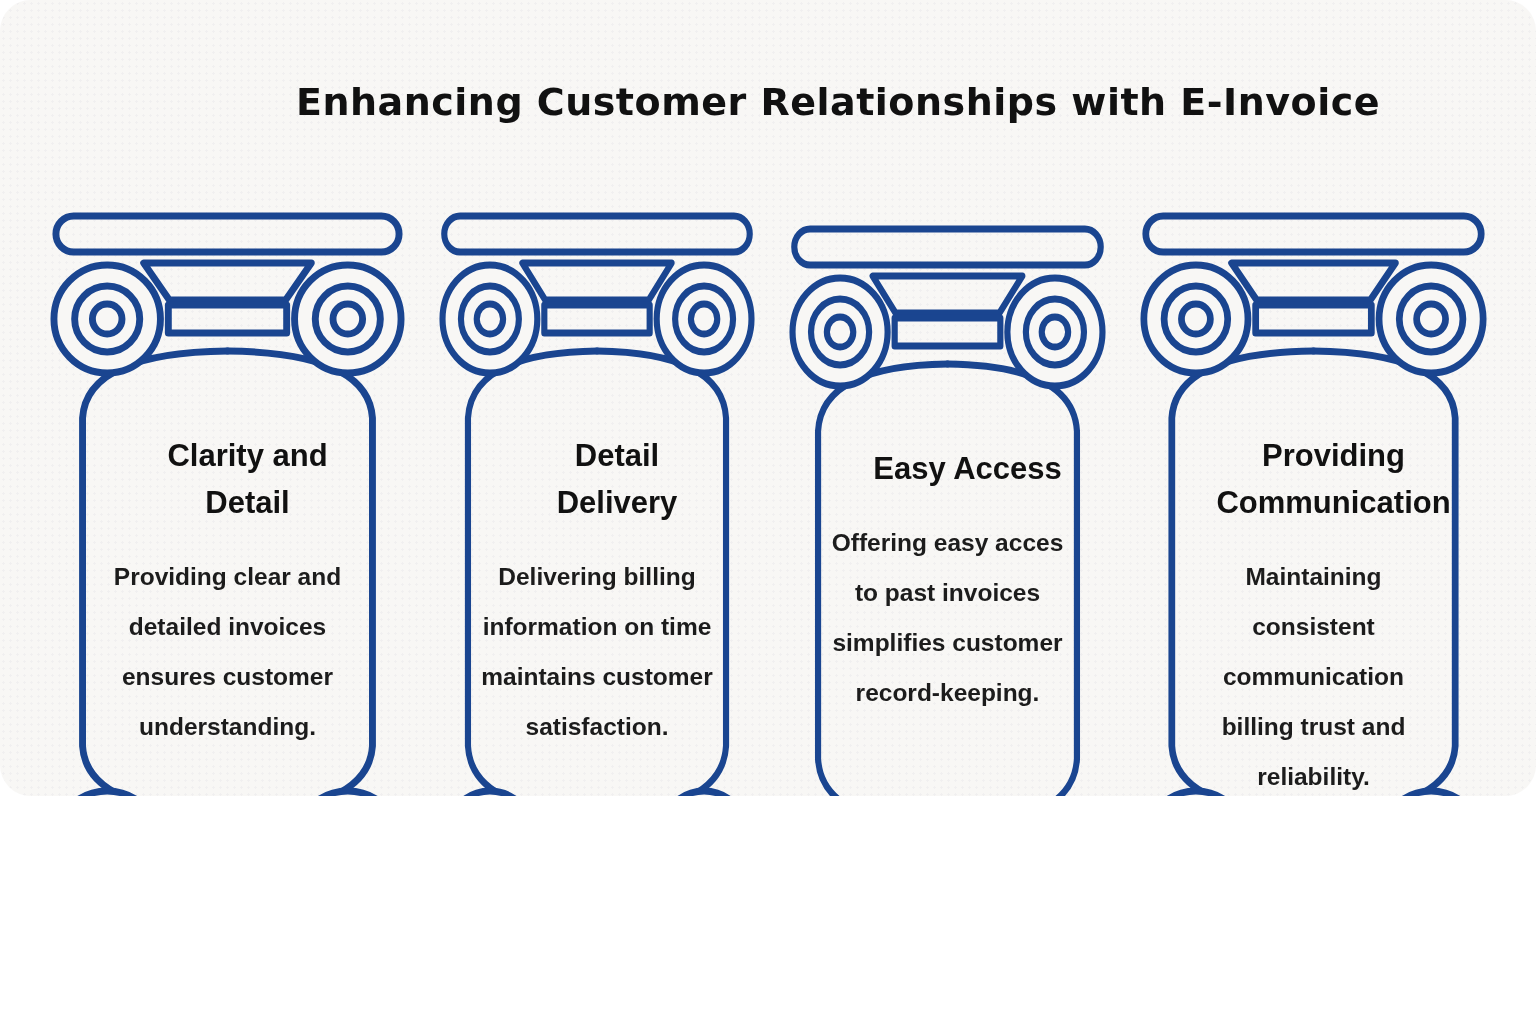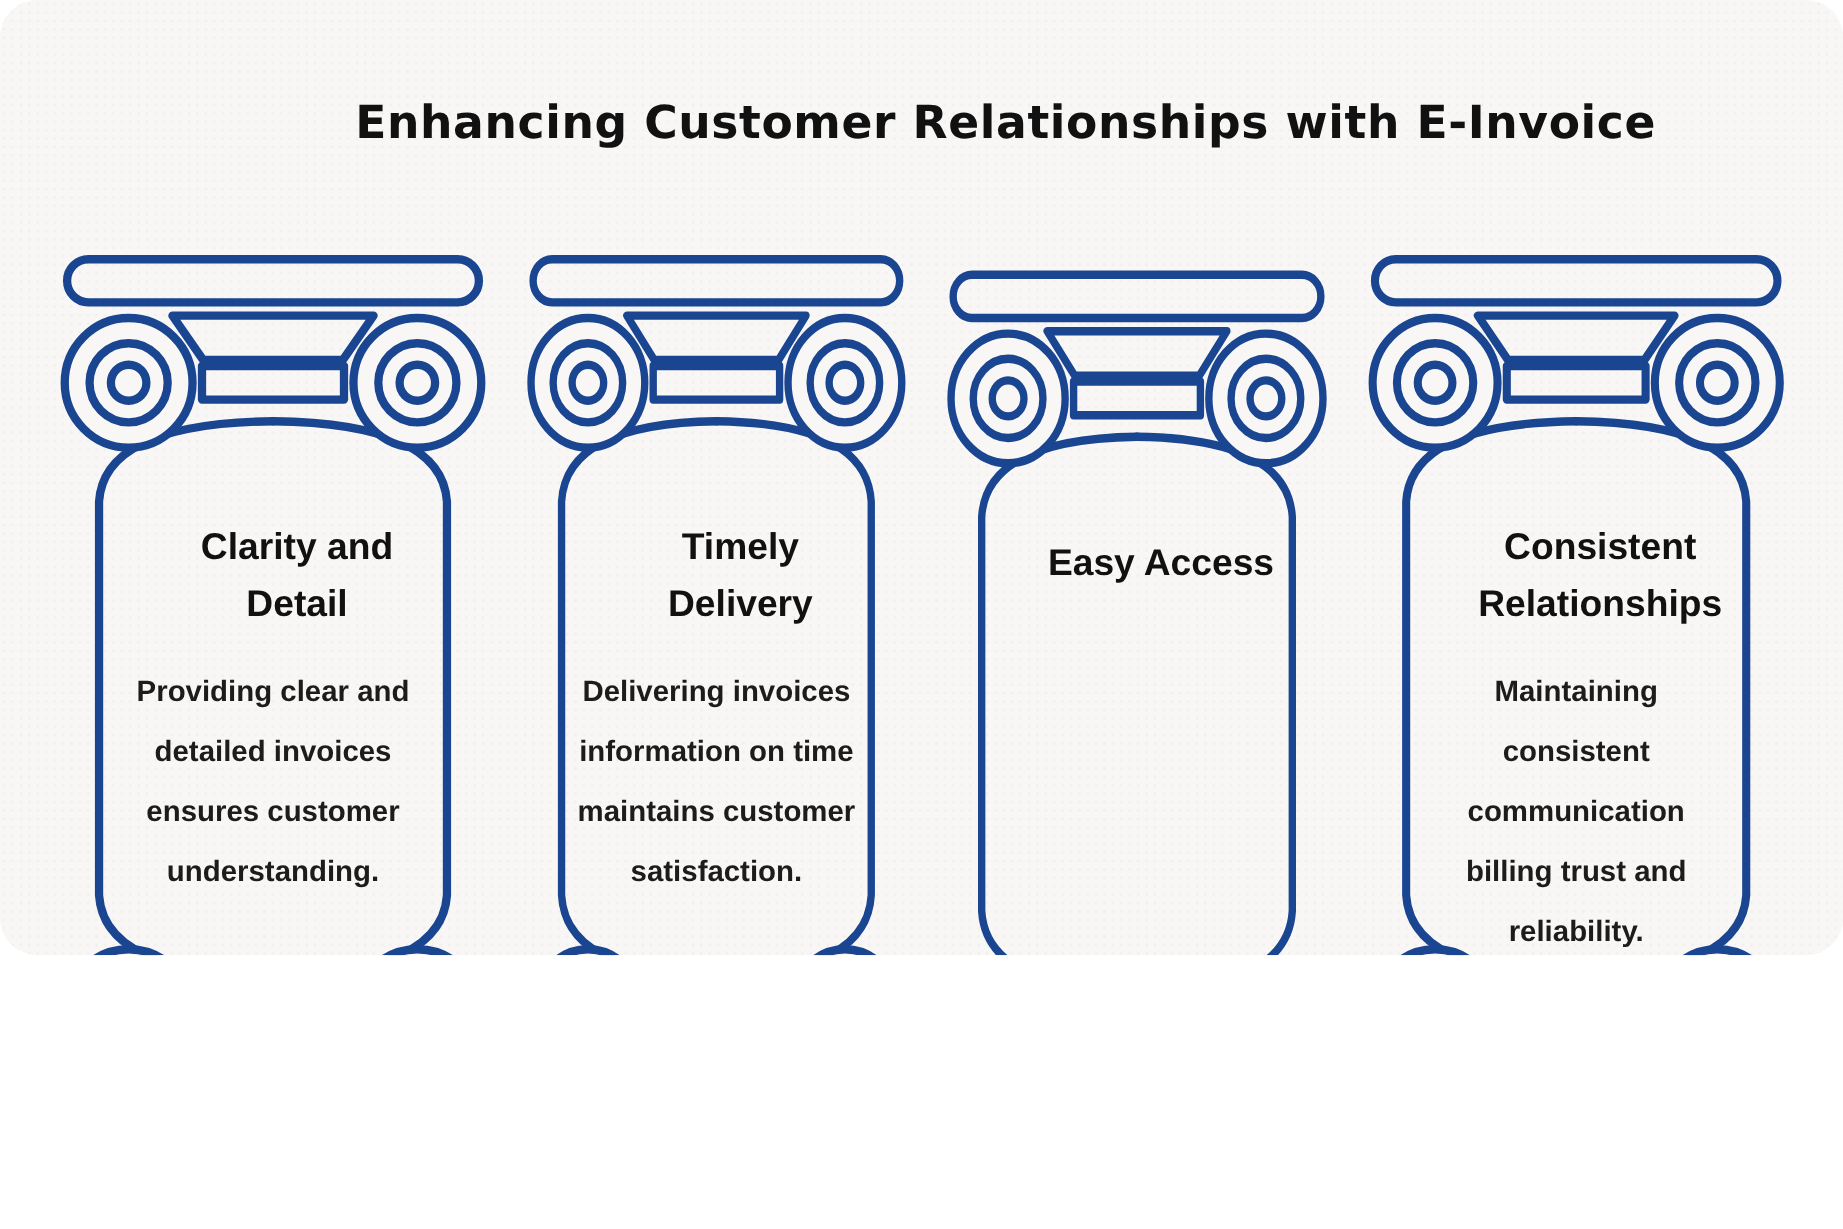--- a/index.html
+++ b/index.html
@@ -155,22 +155,22 @@
           <rect class="ln" x="120" y="619" width="120" height="28"></rect>
           <circle class="ln mask" cx="58" cy="633" r="54"></circle>
           <circle class="ln" cx="58" cy="633" r="33"></circle>
           <circle class="ln" cx="58" cy="633" r="15"></circle>
           <circle class="ln mask" cx="302" cy="633" r="54"></circle>
           <circle class="ln" cx="302" cy="633" r="33"></circle>
           <circle class="ln" cx="302" cy="633" r="15"></circle>
         </g>
       </svg>
       <div class="pillar-content">
-        <h2 class="pillar-title">Timely Delivery</h2>
-        <p class="pillar-desc">Delivering invoices information on time maintains customer satisfaction.</p>
+        <h2 class="pillar-title">Detail Delivery</h2>
+        <p class="pillar-desc">Delivering billing information on time maintains customer satisfaction.</p>
       </div>
     </section>
 
     <section class="pillar">
       <svg class="pillar-art" viewBox="0 0 360 740" preserveAspectRatio="none" aria-hidden="true">
         <g>
           <rect class="ln" x="6" y="4" width="348" height="36" rx="18"></rect>
         </g>
         <g>
           <rect class="ln" x="6" y="700" width="348" height="36" rx="18"></rect>
@@ -195,56 +195,57 @@
           <circle class="ln mask" cx="58" cy="633" r="54"></circle>
           <circle class="ln" cx="58" cy="633" r="33"></circle>
           <circle class="ln" cx="58" cy="633" r="15"></circle>
           <circle class="ln mask" cx="302" cy="633" r="54"></circle>
           <circle class="ln" cx="302" cy="633" r="33"></circle>
           <circle class="ln" cx="302" cy="633" r="15"></circle>
         </g>
       </svg>
       <div class="pillar-content">
         <h2 class="pillar-title">Easy Access</h2>
-      </div>
-    </section>
-
-    <section class="pillar">
-      <svg class="pillar-art" viewBox="0 0 360 740" preserveAspectRatio="none" aria-hidden="true">
-        <g>
-          <rect class="ln" x="6" y="4" width="348" height="36" rx="18"></rect>
-        </g>
-        <g>
-          <rect class="ln" x="6" y="700" width="348" height="36" rx="18"></rect>
-        </g>
-        <g>
-          <path class="ln" d="M180 139 C90 140 36 160 33 206 L33 534 C36 580 90 600 180 601"></path>
-          <path class="ln" d="M180 139 C270 140 324 160 327 206 L327 534 C324 580 270 600 180 601"></path>
-        </g>
-        <g>
-          <path class="ln" d="M95 51 L265 51 L239 88 L121 88 Z"></path>
-          <rect class="ln" x="120" y="93" width="120" height="28"></rect>
-          <circle class="ln mask" cx="58" cy="107" r="54"></circle>
-          <circle class="ln" cx="58" cy="107" r="33"></circle>
-          <circle class="ln" cx="58" cy="107" r="15"></circle>
-          <circle class="ln mask" cx="302" cy="107" r="54"></circle>
-          <circle class="ln" cx="302" cy="107" r="33"></circle>
-          <circle class="ln" cx="302" cy="107" r="15"></circle>
-        </g>
-        <g>
-          <path class="ln" d="M95 689 L265 689 L239 652 L121 652 Z"></path>
-          <rect class="ln" x="120" y="619" width="120" height="28"></rect>
-          <circle class="ln mask" cx="58" cy="633" r="54"></circle>
-          <circle class="ln" cx="58" cy="633" r="33"></circle>
-          <circle class="ln" cx="58" cy="633" r="15"></circle>
-          <circle class="ln mask" cx="302" cy="633" r="54"></circle>
-          <circle class="ln" cx="302" cy="633" r="33"></circle>
-          <circle class="ln" cx="302" cy="633" r="15"></circle>
-        </g>
-      </svg>
-      <div class="pillar-content">
-        <h2 class="pillar-title">Consistent Relationships</h2>
+        <p class="pillar-desc">Offering easy acces to past invoices simplifies customer record-keeping.</p>
+      </div>
+    </section>
+
+    <section class="pillar">
+      <svg class="pillar-art" viewBox="0 0 360 740" preserveAspectRatio="none" aria-hidden="true">
+        <g>
+          <rect class="ln" x="6" y="4" width="348" height="36" rx="18"></rect>
+        </g>
+        <g>
+          <rect class="ln" x="6" y="700" width="348" height="36" rx="18"></rect>
+        </g>
+        <g>
+          <path class="ln" d="M180 139 C90 140 36 160 33 206 L33 534 C36 580 90 600 180 601"></path>
+          <path class="ln" d="M180 139 C270 140 324 160 327 206 L327 534 C324 580 270 600 180 601"></path>
+        </g>
+        <g>
+          <path class="ln" d="M95 51 L265 51 L239 88 L121 88 Z"></path>
+          <rect class="ln" x="120" y="93" width="120" height="28"></rect>
+          <circle class="ln mask" cx="58" cy="107" r="54"></circle>
+          <circle class="ln" cx="58" cy="107" r="33"></circle>
+          <circle class="ln" cx="58" cy="107" r="15"></circle>
+          <circle class="ln mask" cx="302" cy="107" r="54"></circle>
+          <circle class="ln" cx="302" cy="107" r="33"></circle>
+          <circle class="ln" cx="302" cy="107" r="15"></circle>
+        </g>
+        <g>
+          <path class="ln" d="M95 689 L265 689 L239 652 L121 652 Z"></path>
+          <rect class="ln" x="120" y="619" width="120" height="28"></rect>
+          <circle class="ln mask" cx="58" cy="633" r="54"></circle>
+          <circle class="ln" cx="58" cy="633" r="33"></circle>
+          <circle class="ln" cx="58" cy="633" r="15"></circle>
+          <circle class="ln mask" cx="302" cy="633" r="54"></circle>
+          <circle class="ln" cx="302" cy="633" r="33"></circle>
+          <circle class="ln" cx="302" cy="633" r="15"></circle>
+        </g>
+      </svg>
+      <div class="pillar-content">
+        <h2 class="pillar-title">Providing Communication</h2>
         <p class="pillar-desc">Maintaining consistent communication billing trust and reliability.</p>
       </div>
     </section>
 
   </div>
 </div>
 
 </body></html>

